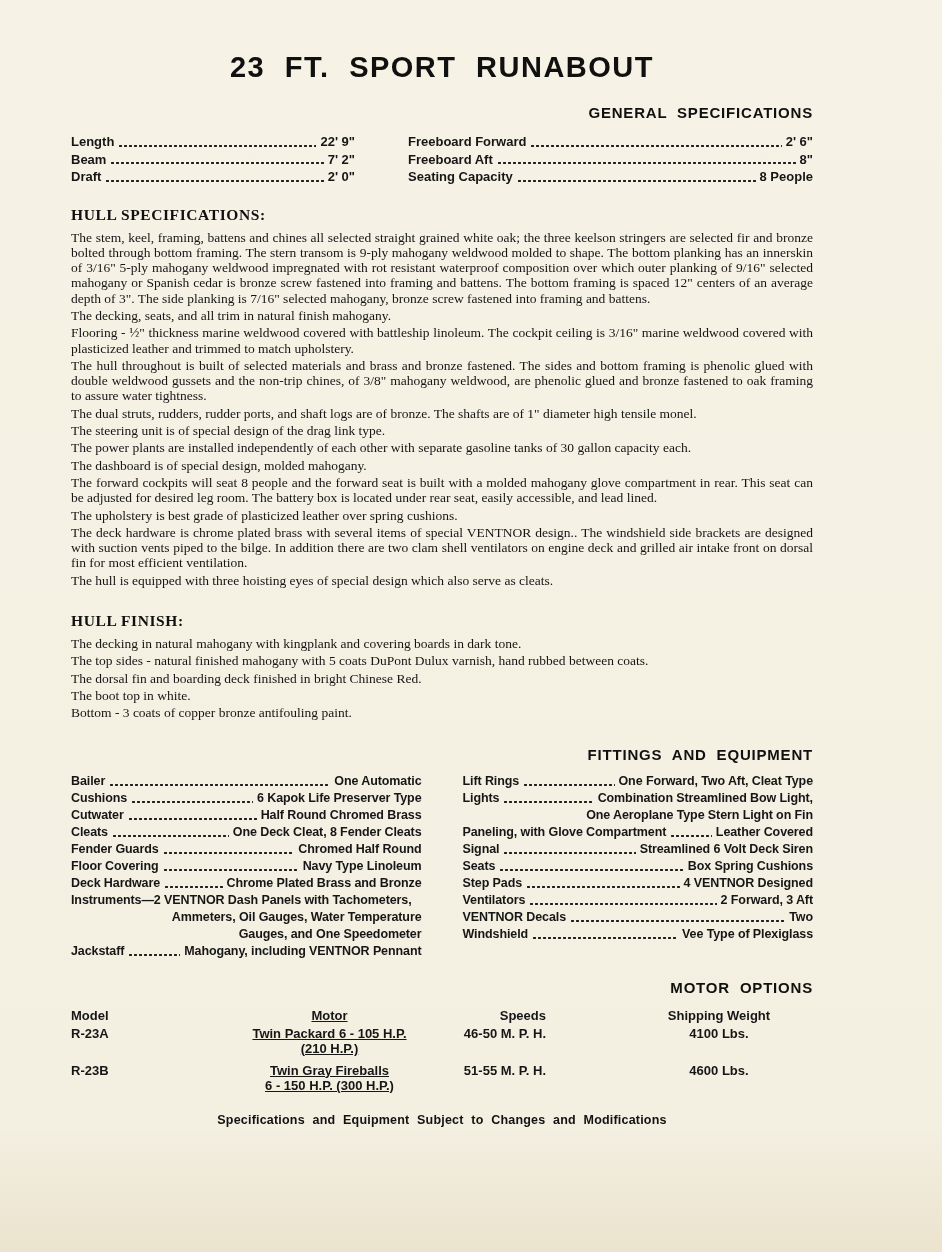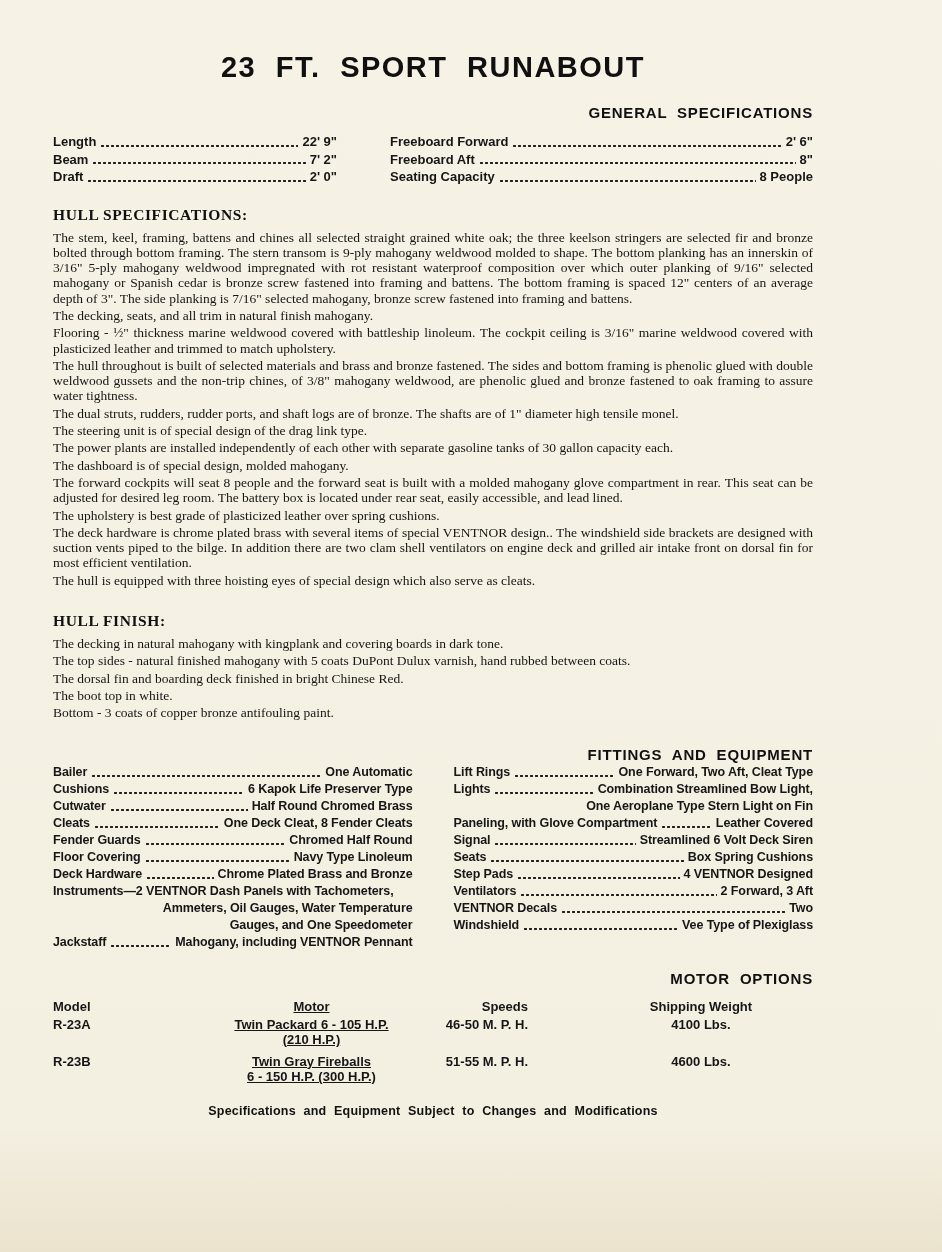--- a/index.html
+++ b/index.html
@@ -3,21 +3,21 @@
 <meta charset="utf-8">
 <style>
   html,body{margin:0;padding:0;}
   .page{
     width:942px;height:1252px;
     background:linear-gradient(#f6f2e5 0%, #f3efe1 90%, #ebe3cd 100%);
     color:#161616;
     overflow:hidden;
     position:relative;
   }
-  .content{padding:0 129px 0 53px;}
+  .content{padding:0 129px 0 71px;}
 
   .title{
     margin:52px 0 0;text-align:center;
     font:700 29px/30px "Liberation Sans",sans-serif;
     letter-spacing:1.5px;word-spacing:10px;color:#101010;
   }
   .sans-heading{
     text-align:right;margin:0;
     font:700 15px/16px "Liberation Sans",sans-serif;
     letter-spacing:.8px;word-spacing:5px;color:#101010;
@@ -36,21 +36,21 @@
     font:700 15.5px/17px "Liberation Serif",serif;
     letter-spacing:.6px;color:#101010;
   }
   .hf{margin-top:24px;}
   .body-block{margin-top:7px;}
   .para{
     font:400 13.5px/15.3px "Liberation Serif",serif;
     text-align:justify;margin:0 0 2px;color:#151515;
   }
 
-  .fit-grid{display:flex;gap:41px;margin-top:1px;}
+  .fit-grid{display:flex;gap:41px;margin-top:10px;}
   .fit-col{flex:1;font:700 12.5px/17px "Liberation Sans",sans-serif;letter-spacing:-.1px;}
 
   .lrow{display:flex;align-items:baseline;}
   .lbl{white-space:nowrap;text-align:center;}
   .val{white-space:nowrap;}
   .dots{
     flex:1 1 10px;align-self:flex-end;margin:0 4px 3px;height:4px;
     background-image:radial-gradient(circle,#1c1c1c 1.1px,rgba(0,0,0,0) 1.3px);
     background-size:5px 4px;background-position:0 100%;background-repeat:repeat-x;
   }

